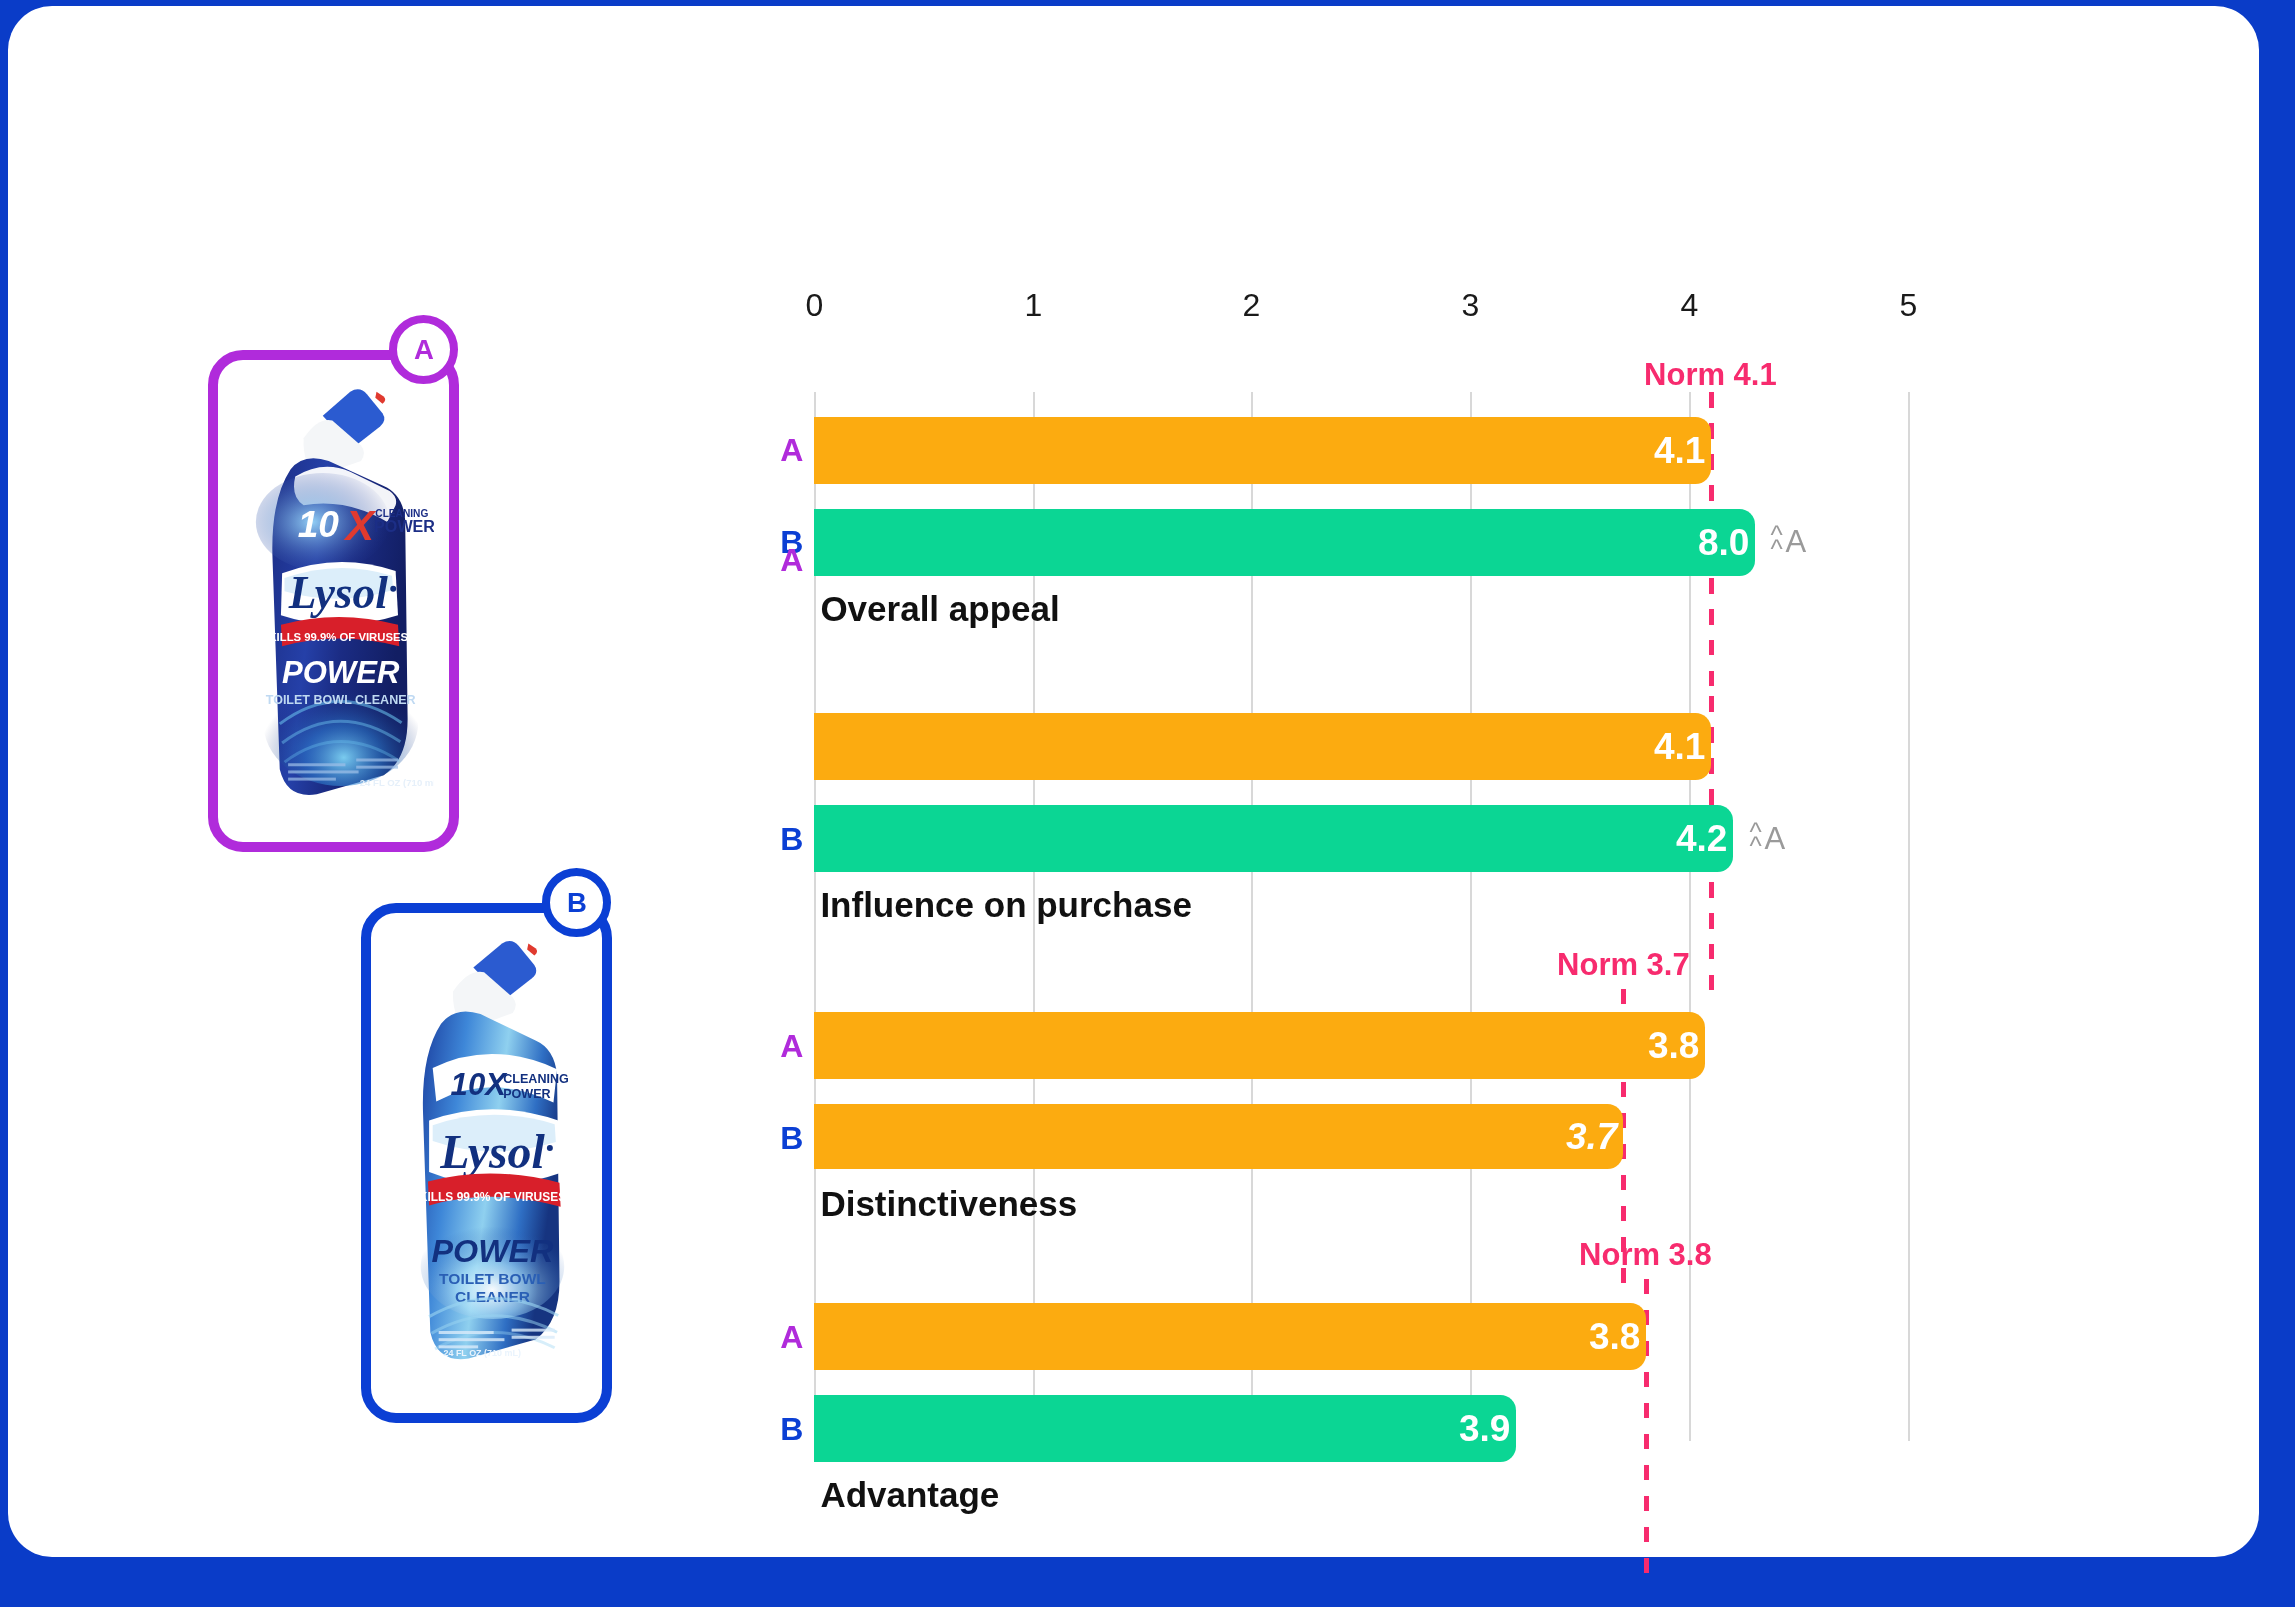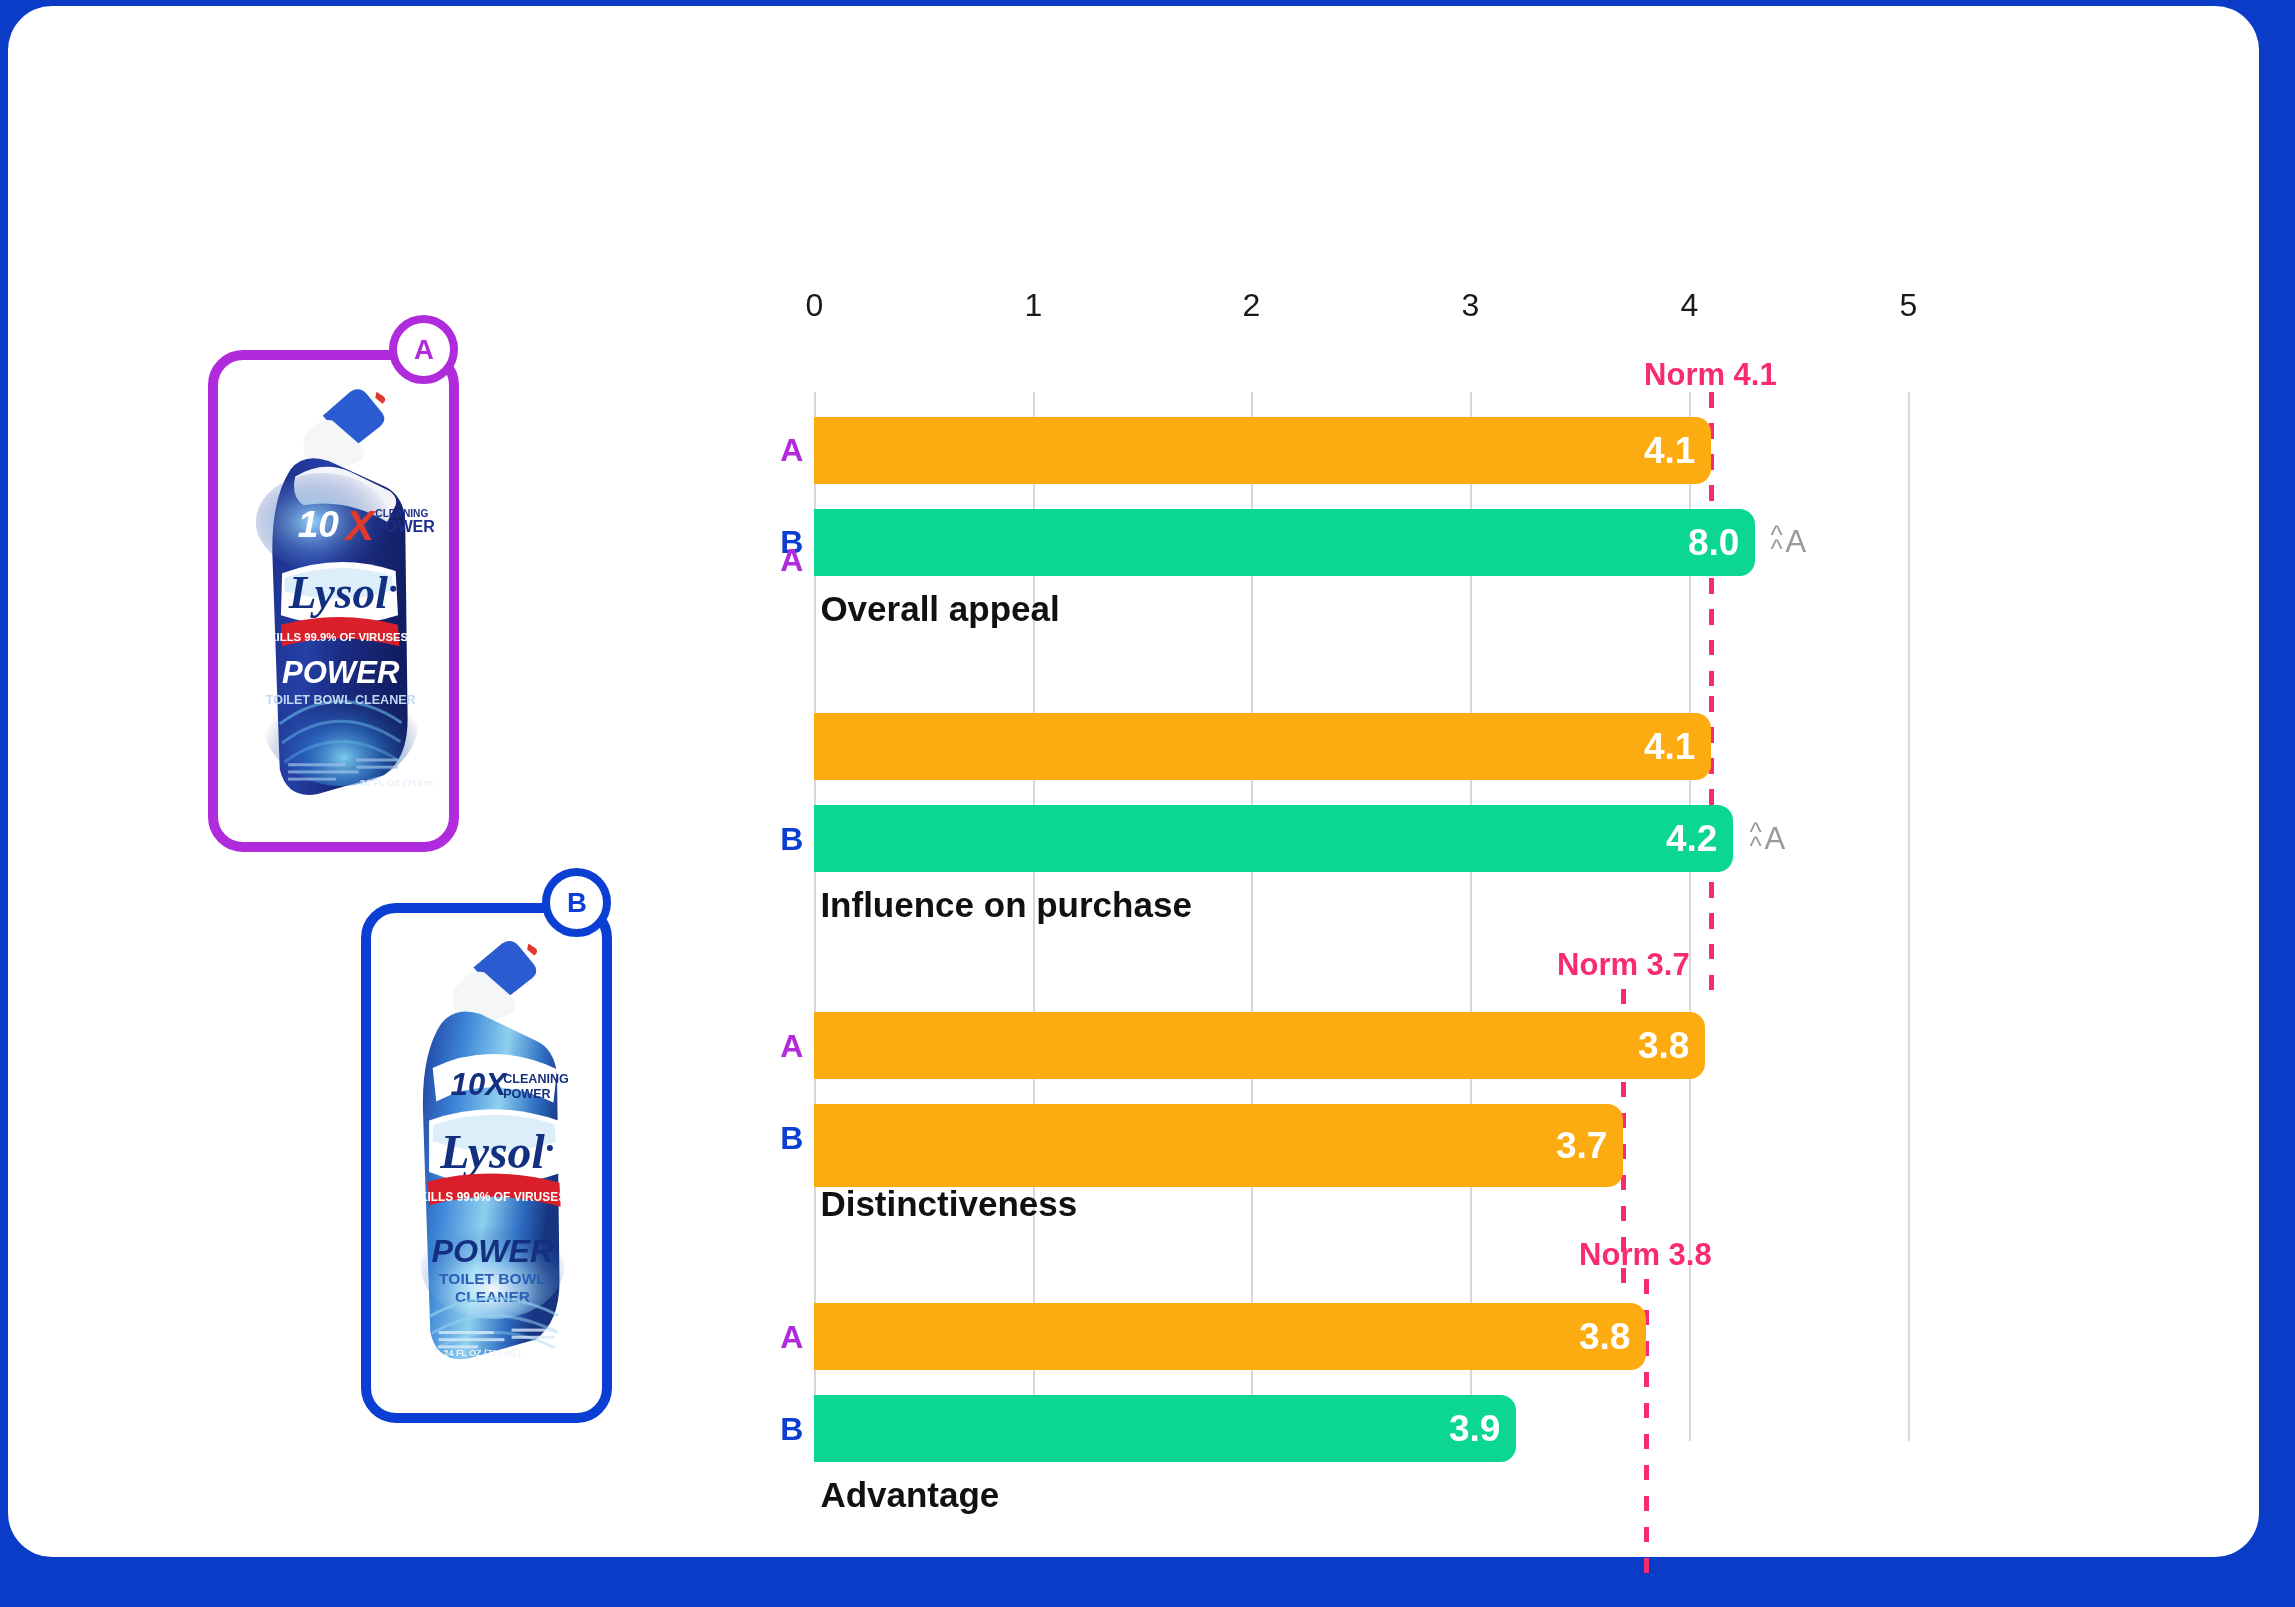--- a/index.html
+++ b/index.html
@@ -95,21 +95,21 @@
     border-radius: 0 15.5px 15.5px 0;
     display: flex;
     align-items: center;
     justify-content: flex-end;
     z-index: 2;
   }
   .bar-value {
     font-size: 37px;
     font-weight: bold;
     color: #FFFFFF;
-    padding-right: 16px;
+    padding-right: 6px;
     line-height: 1;
   }
   .sig-marker {
     position: absolute;
     font-size: 31px;
     color: #9A9A9A;
     transform: translateY(-50%);
     white-space: nowrap;
     letter-spacing: 0.6px;
     z-index: 3;
@@ -340,21 +340,21 @@
       </div>
       <div class="cat-label" style="left:66px; top:598px;">Influence on purchase</div>
 
       <div class="norm-line" style="left:867px; top:702px; height:305px;"></div>
       <div class="norm-label" style="left:869px; top:660px;">Norm 3.7</div>
 
       <div class="bar" style="left:60px; top:725px; width:891px; height:67px; background:#FCAB10;">
         <span class="bar-value">3.8</span>
       </div>
 
-      <div class="bar" style="left:60px; top:817px; width:809px; height:83px; background:#FCAB10;">
+      <div class="bar" style="left:60px; top:817px; width:809px; height:65px; background:#FCAB10;font-style:italic;">
         <span class="bar-value">3.7</span>
       </div>
       <div class="cat-label" style="left:66px; top:897px;">Distinctiveness</div>
 
       <div class="norm-line" style="left:890px; top:992px; height:299px;"></div>
       <div class="norm-label" style="left:891px; top:950px;">Norm 3.8</div>
 
       <div class="bar" style="left:60px; top:1016px; width:832px; height:67px; background:#FCAB10;">
         <span class="bar-value">3.8</span>
       </div>

